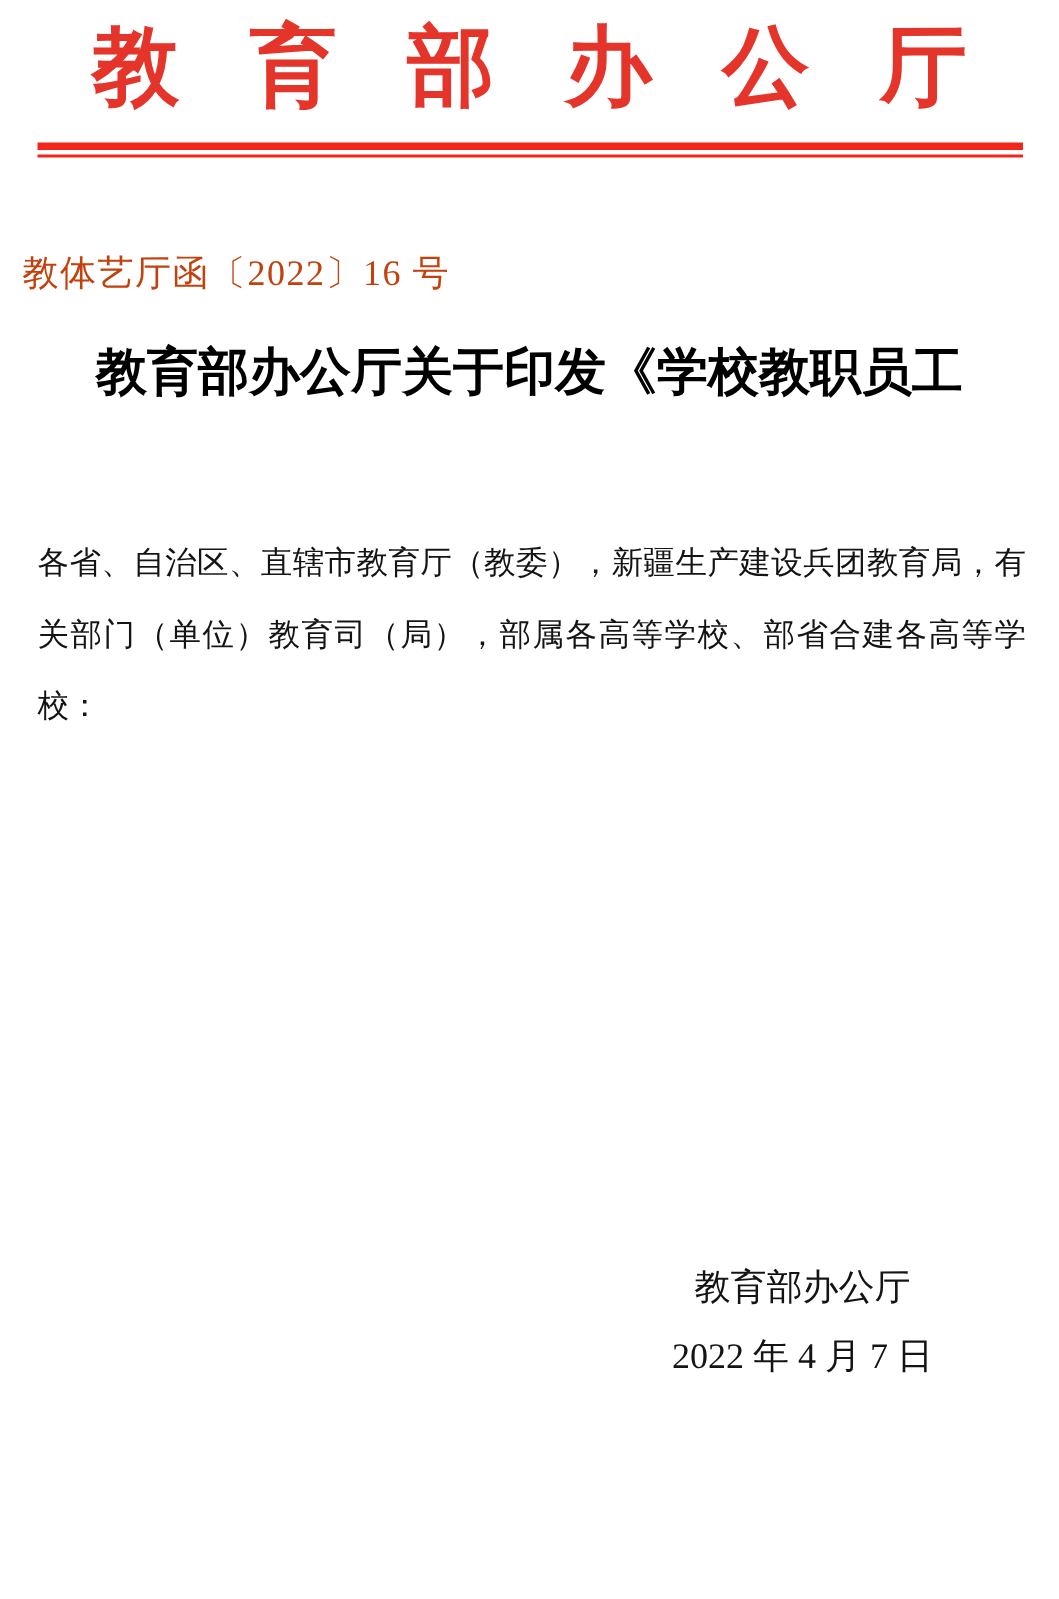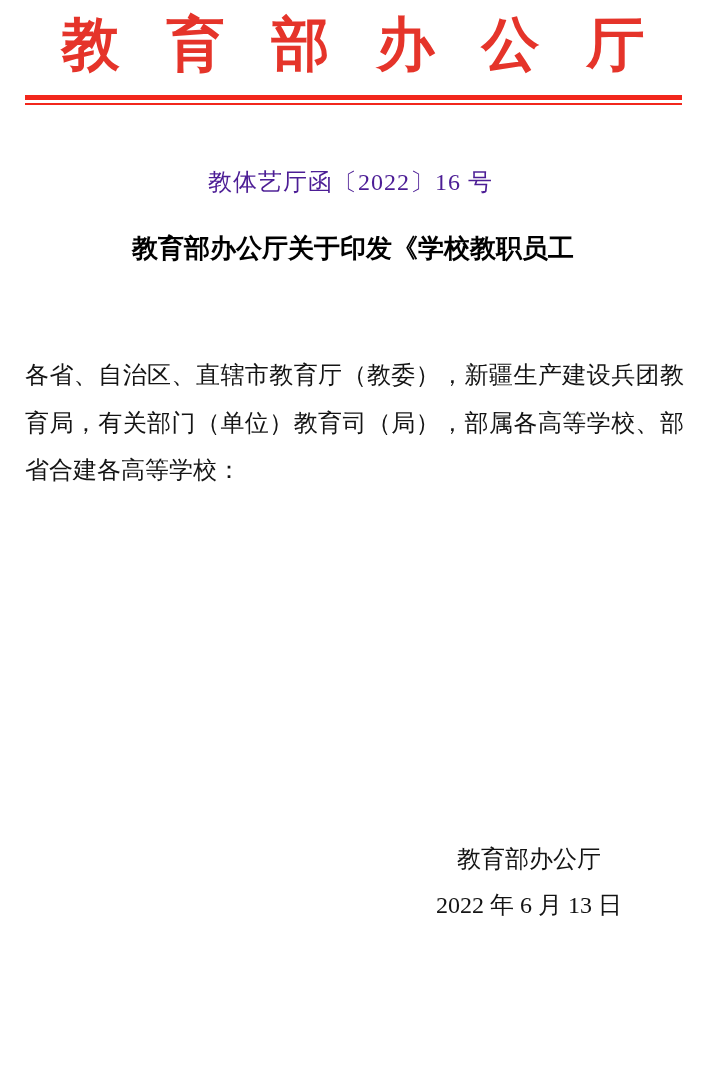--- a/index.html
+++ b/index.html
@@ -24,36 +24,36 @@
     font-family:"Liberation Serif","DejaVu Serif",serif;
   }
   .rule-top{
     position:absolute;top:95px;left:25px;right:24px;
     height:3px;
     border-top:5px solid #f2271c;
     border-bottom:2px solid #f2271c;
   }
   .doc-number{
     position:absolute;top:166px;left:15px;right:20px;
-    text-align:center;
+    text-align:left;
     font-size:24px;
-    color:#4c1d95;
+    color:#c2410c;
     letter-spacing:1px;
   }
   .doc-title{
     position:absolute;top:226px;left:10px;right:10px;
     text-align:center;
     font-weight:bold;
-    font-size:26px;
+    font-size:34px;
     line-height:45px;
     color:#000;
   }
   .body-text{
     position:absolute;top:352px;left:25px;right:22px;
-    font-size:24px;
+    font-size:21px;
     line-height:47.5px;
     text-align:justify;
     color:#141414;
   }
   .body-text p{margin:0;}
   .body-text p.indent{text-indent:2em;}
   .sign-block{
     position:absolute;top:836px;right:84px;
     text-align:center;
     font-size:24px;
@@ -81,18 +81,18 @@
   <div class="doc-title">
     <div>教育部办公厅关于印发《学校教职员工</div>
   </div>
 
   <div class="body-text">
     <p>各省、自治区、直辖市教育厅（教委），新疆生产建设兵团教育局，有关部门（单位）教育司（局），部属各高等学校、部省合建各高等学校：</p>
   </div>
 
   <div class="sign-block">
     <div>教育部办公厅</div>
-    <div>2022 年 6 月 13 日</div>
+    <div>2022 年 4 月 7 日</div>
   </div>
 
   <div class="rule-bottom"></div>
 
 </div>
 
 </body></html>

